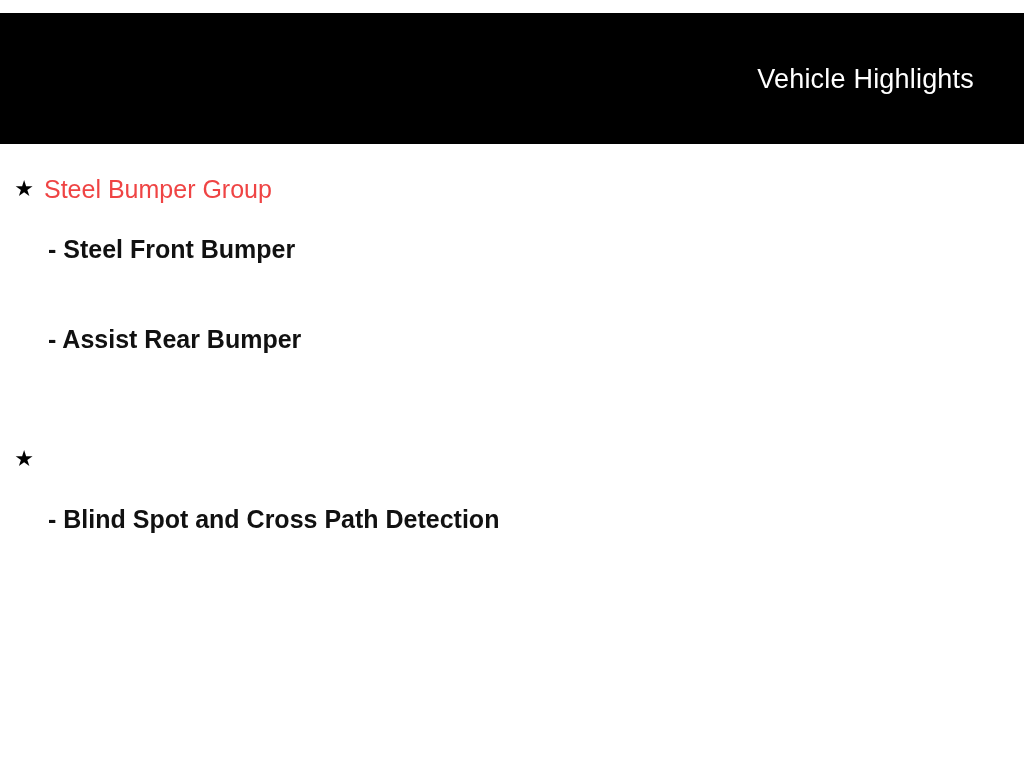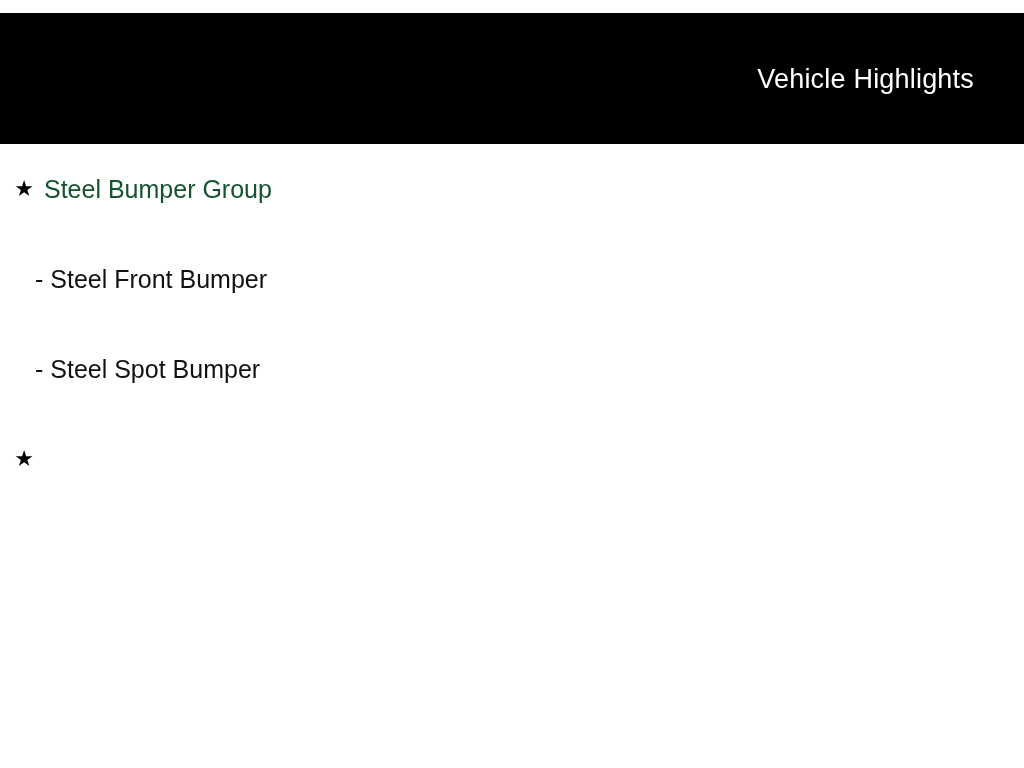--- a/index.html
+++ b/index.html
@@ -64,30 +64,31 @@
     flex: 0 0 auto;
     width: 22px;
     height: 22px;
     color: #000000;
     font-size: 22px;
     line-height: 22px;
     text-align: center;
     margin-right: 9px;
   }
   .group-label {
-    color: #14532d;
+    color: #ef4444;
     font-size: 25px;
     line-height: 30px;
     white-space: nowrap;
   }
 
   .item-row {
     display: flex;
-    align-items: center;
-    padding-left: 35px;
+    align-items: flex-start;
+    padding-left: 48px;
+    font-weight: bold;
   }
   .item-label {
     color: #111111;
     font-size: 25px;
     line-height: 30px;
     white-space: nowrap;
   }
 </style>
 </head>
 <body>
@@ -103,25 +104,28 @@
     <div class="row group-row">
       <span class="star-icon">★</span>
       <span class="group-label">Steel Bumper Group</span>
     </div>
 
     <div class="row item-row">
       <span class="item-label">- Steel Front Bumper</span>
     </div>
 
     <div class="row item-row">
-      <span class="item-label">- Steel Spot Bumper</span>
+      <span class="item-label">- Assist Rear Bumper</span>
     </div>
 
     <div class="row group-row">
       <span class="star-icon">★</span>
     </div>
 
 
 
+    <div class="row item-row">
+      <span class="item-label">- Blind Spot and Cross Path Detection</span>
+    </div>
 
   </div>
 
 </div>
 
 </body></html>

